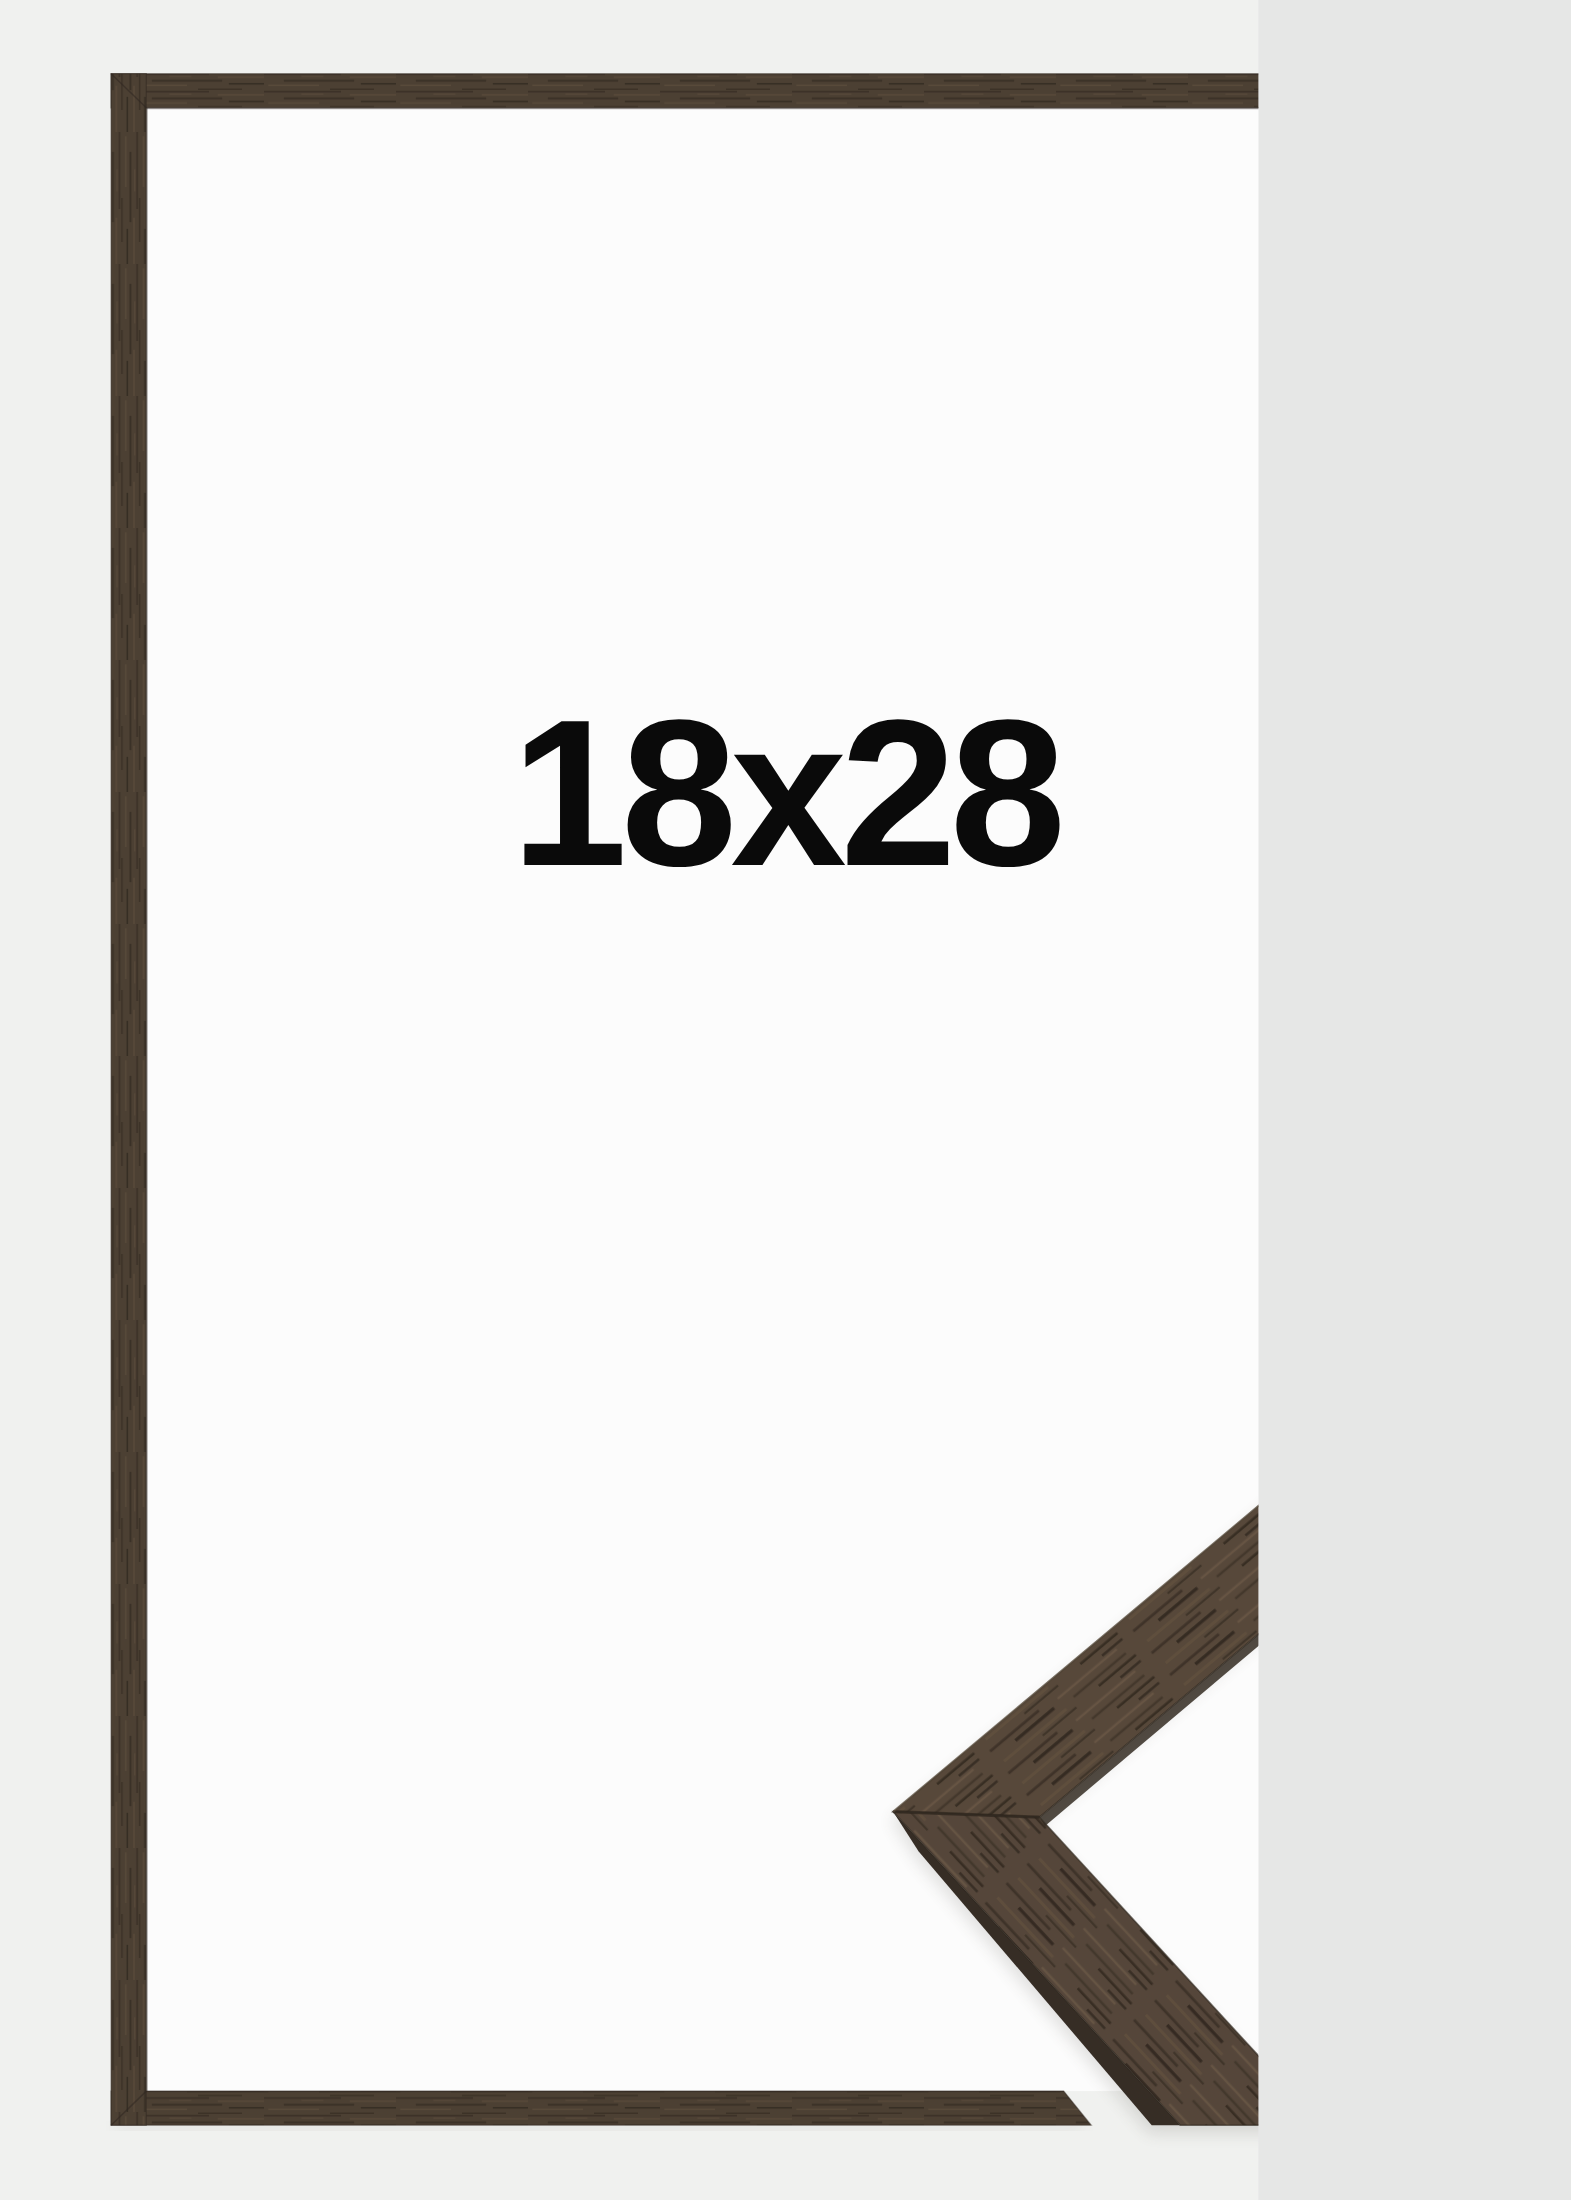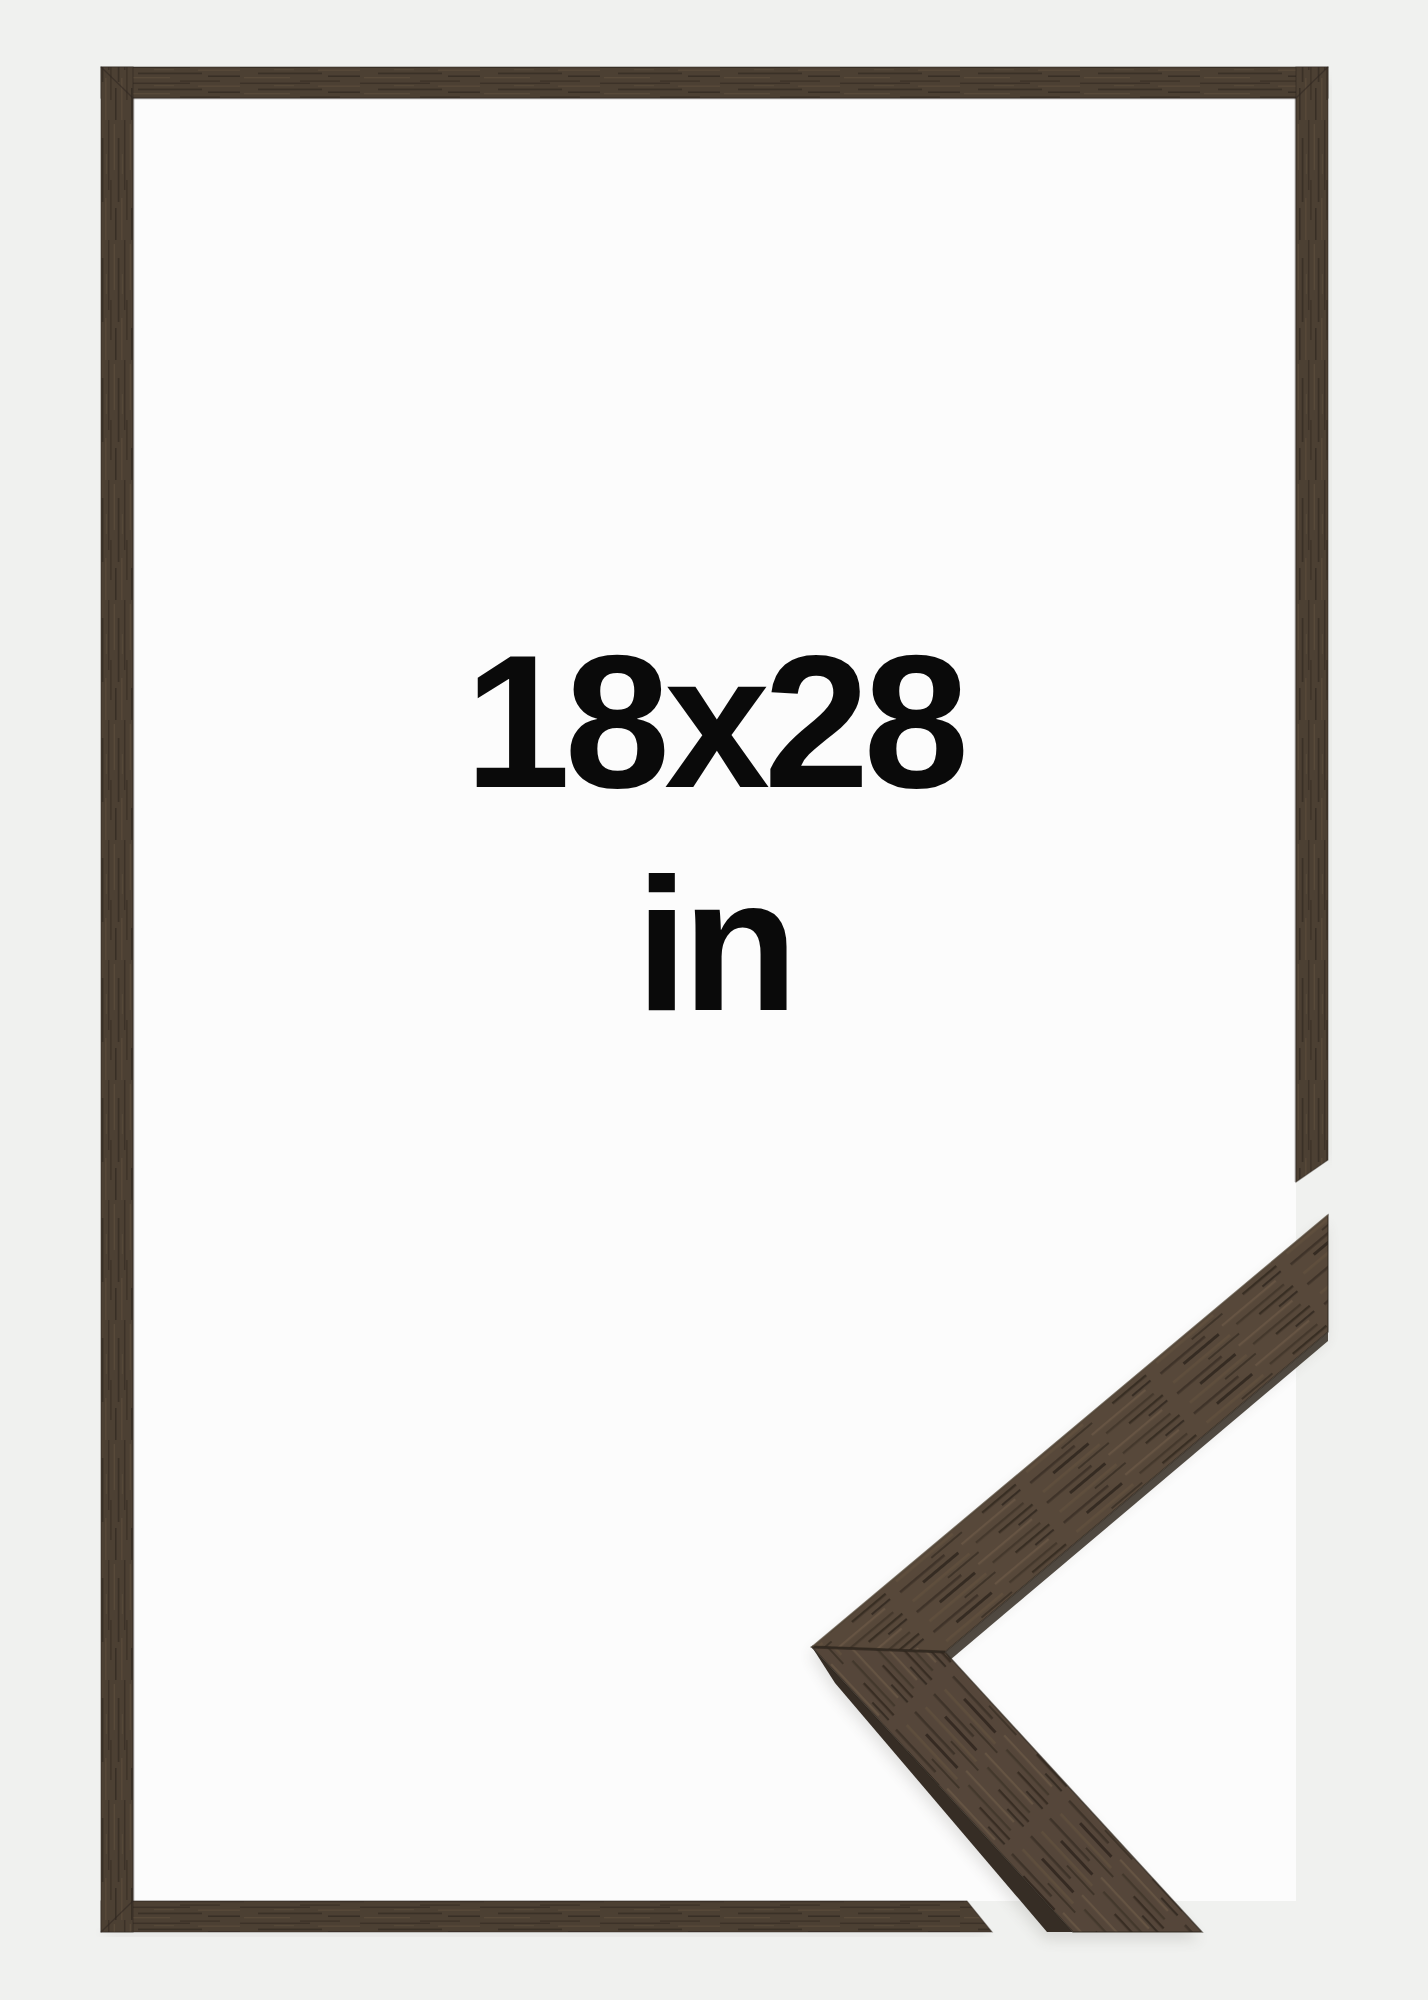--- a/index.html
+++ b/index.html
@@ -1,18 +1,18 @@
 <!DOCTYPE html>
 <html><head>
 <meta charset="utf-8">
 <style>
   html,body{margin:0;padding:0;background:#e6e7e6;}
   .canvas{
     position:relative;
-    width:1428px;height:2000px;
+    width:1144px;height:2000px;
     background:#f0f1ef;
     overflow:hidden;
     font-family:"Liberation Sans",sans-serif;
   }
   .frame-svg{position:absolute;left:0;top:0;}
   .size-text{
     position:absolute;
     left:0;top:610px;width:1428px;
     text-align:center;
     font-weight:700;
@@ -112,16 +112,15 @@
       <polygon points="812,1647 1328,1215 1328,1332 945,1652" fill="url(#grainUp)" stroke="#2c241d" stroke-opacity="0.6" stroke-width="1.5"></polygon>
       <polygon points="812,1647 945,1652 1202,1932 1073,1932" fill="url(#grainDown)" stroke="#2c241d" stroke-opacity="0.6" stroke-width="1.5"></polygon>
       <polygon points="945,1652 1328,1332 1328,1341 950,1660" fill="#342b22" opacity="0.85"></polygon>
       <line x1="812" y1="1647" x2="945" y2="1652" stroke="#2f261e" stroke-width="3" stroke-opacity="0.7"></line>
       <line x1="812" y1="1647" x2="1328" y2="1215" stroke="#6b5a46" stroke-width="2" stroke-opacity="0.45"></line>
     </g>
   </svg>
 
   <div class="size-text">
     <div>18x28</div>
-    <div>in</div>
   </div>
 
 </div>
 
 </body></html>

